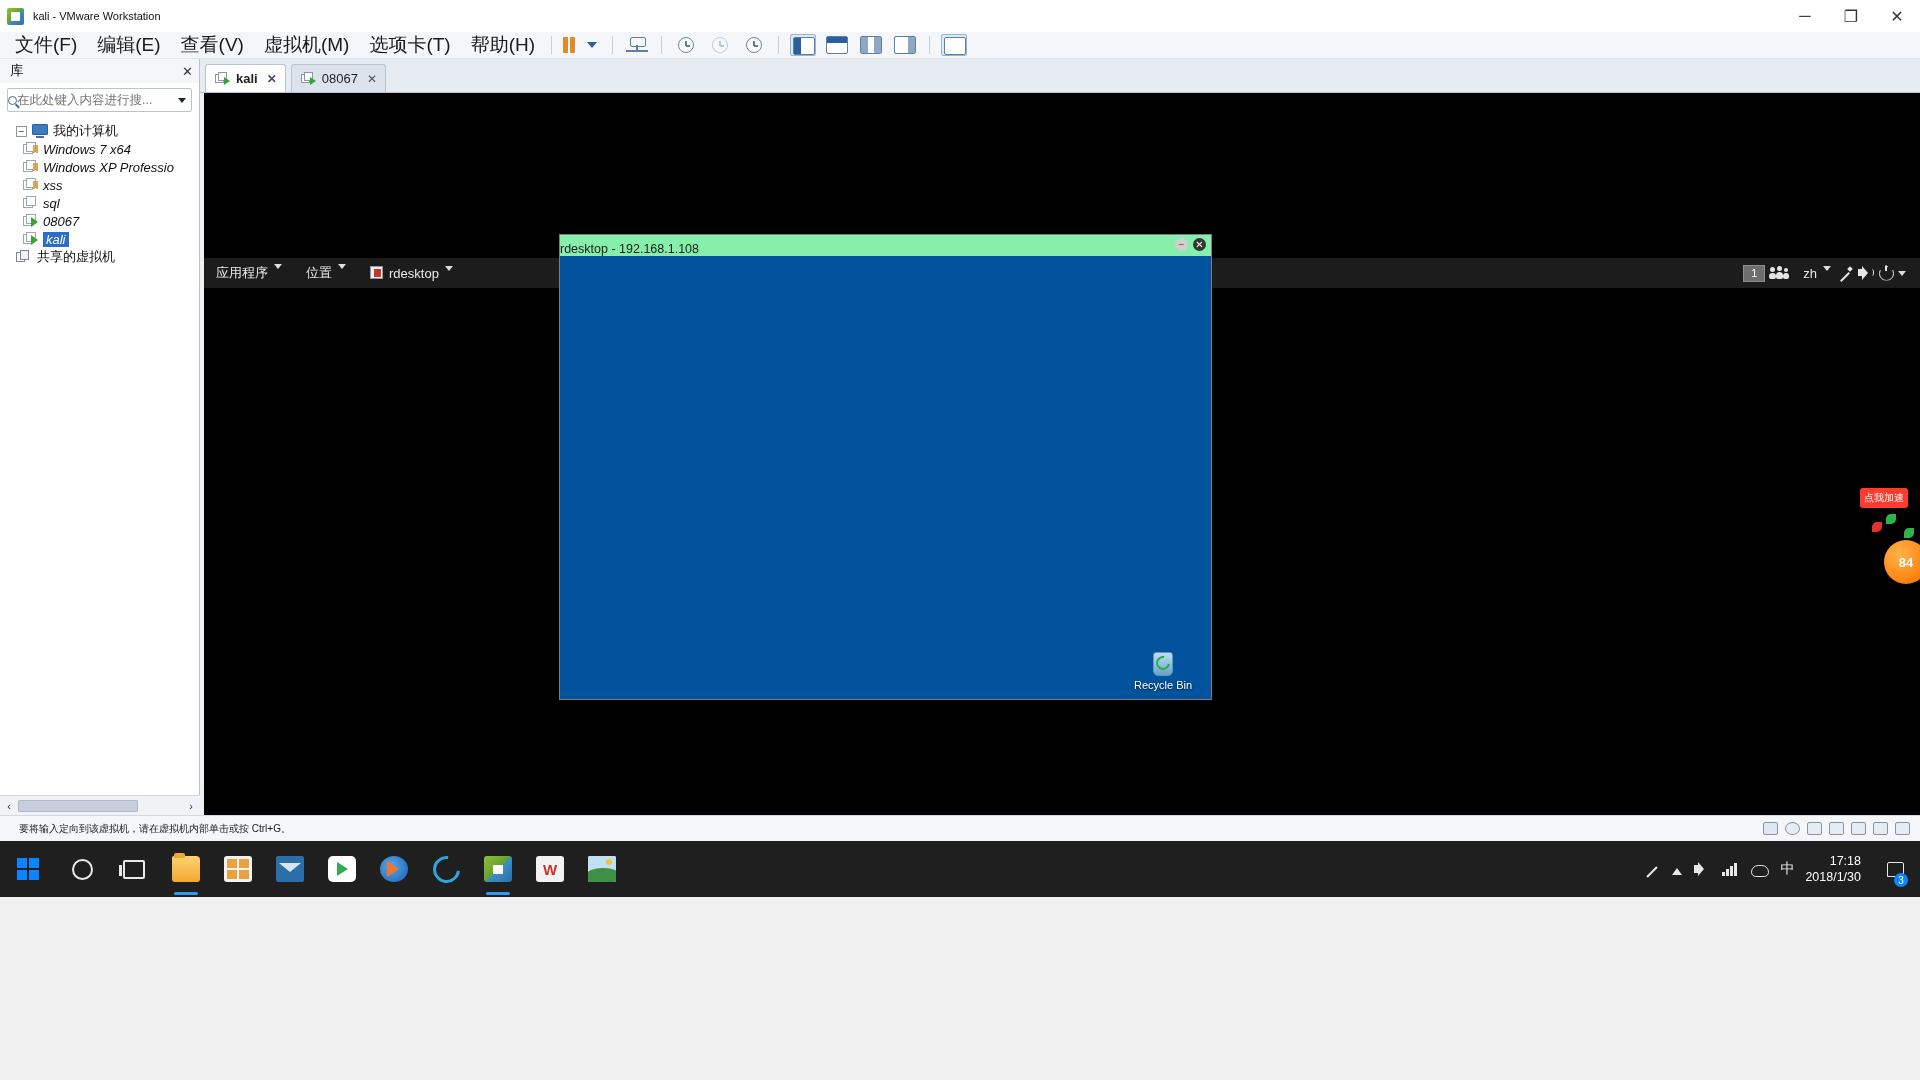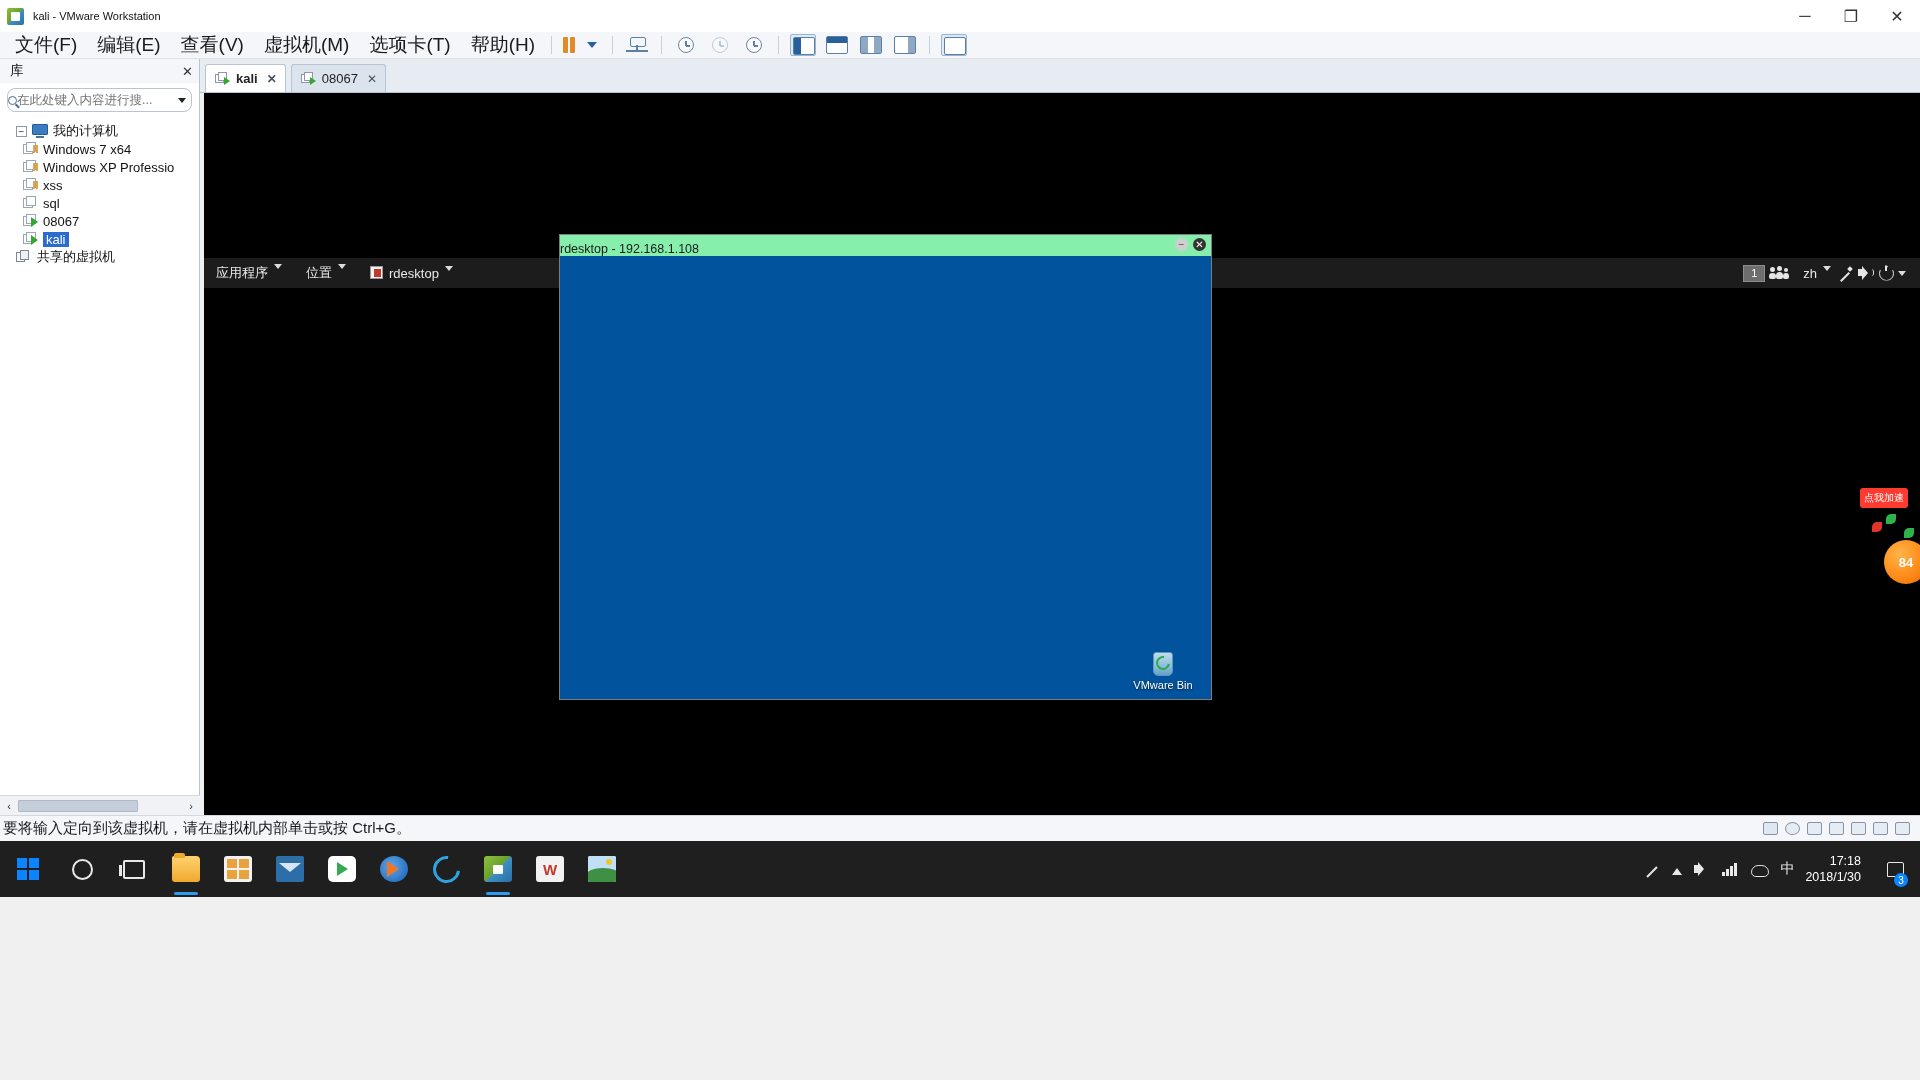--- a/index.html
+++ b/index.html
@@ -60,21 +60,21 @@
   
   .sidebar {
     position: absolute; left: 0; top: 59px; width: 200px; height: 756px;
     background: #ffffff; border-right: 1px solid #b9c3d1;
   }
   .lib-header { height: 24px; display: flex; align-items: center; justify-content: space-between;
     padding: 0 6px 0 10px; background: #f4f6fa; }
   .lib-title { font-size: 13.5px; color: #111; }
   .lib-close { font-size: 13px; color: #333; }
   .search-wrap { margin: 5px 7px 7px 7px; height: 24px; border: 1px solid #b9c3d1; background:#fff;
-    display: flex; align-items: center; border-radius: 8px; }
+    display: flex; align-items: center; border-radius: 2px; }
   .search-ico { width: 20px; display:flex; align-items:center; justify-content:center; }
   .search-ico .mag { width:9px; height:9px; border:1.6px solid #4a6d96; border-radius:50%; position:relative; }
   .search-ico .mag::after { content:""; position:absolute; right:-4px; bottom:-3px; width:5px; height:1.6px;
     background:#4a6d96; transform: rotate(45deg); }
   .search-input { flex:1; border:none; outline:none; font-size:12.5px; color:#555;
     font-family:"Liberation Sans", sans-serif; background:transparent; }
   .search-caret { width:0;height:0;border-left:4.5px solid transparent;border-right:4.5px solid transparent;
     border-top:5px solid #222; margin-right:7px; }
   .tree { margin: 10px 0 0 0; padding: 0 4px; }
   .tree-row { display:flex; align-items:center; height:18px; font-size:13px; color:#111; }
@@ -89,21 +89,21 @@
   .ic-vm .r2 { position:absolute; left:3px; top:0; width:10px; height:10px; border:1.3px solid #9aa6b4; background:#fff; }
   .ic-vm .bars { position:absolute; right:0px; top:3px; display:flex; gap:1px; }
   .ic-vm .bars i { width:2px; height:8px; background:#e8a33d; display:block; }
   .ic-vm .play { position:absolute; right:0px; bottom:1px; width:0;height:0;
     border-top:5px solid transparent;border-bottom:5px solid transparent;border-left:7px solid #35a633; }
   .tree-label { margin-left: 5px; white-space:nowrap; }
   .tree-label.sel { background:#2a6ccb; color:#fff; padding:0 3px; }
   .ic-shared { width:16px; height:14px; margin-left:12px; position:relative; }
   .ic-shared .s1 { position:absolute; left:0; top:2px; width:9px; height:10px; border:1.3px solid #7b8794; background:#fff; }
   .ic-shared .s2 { position:absolute; left:4px; top:0; width:9px; height:10px; border:1.3px solid #7b8794; background:#eef1f5; }
-  .child-row { padding-left: 14px; }
+  .child-row { padding-left: 14px; font-style: italic; }
 
   .sb-scroll { position:absolute; left:0; bottom:0; width:200px; height:20px; background:#f0f2f6;
     border-top:1px solid #d3d9e2; display:flex; align-items:center; }
   .sb-arrow { width:18px; height:18px; display:flex; align-items:center; justify-content:center;
     font-size:11px; color:#333; }
   .sb-thumb { height:12px; background:#c7cedb; border:1px solid #aeb8c7; border-radius:1px; }
 
   
   .tabbar { position:absolute; left:200px; top:59px; width:1720px; height:34px;
     background:#e7ecf3; border-bottom:1px solid #b9c3d1; display:flex; align-items:flex-end; }
@@ -181,21 +181,21 @@
   .ad-bubble { position:absolute; left:-6px; top:0; background:#ff3b30; color:#fff; font-size:10px;
     padding:3px 4px; border-radius:3px; white-space:nowrap; }
   .ad-ball { position:absolute; left:18px; top:52px; width:44px; height:44px; border-radius:50%;
     background: radial-gradient(circle at 35% 32%, #ffb347 0%, #ff8c1a 55%, #e86a00 100%);
     color:#fff; font-size:13px; display:flex; align-items:center; justify-content:center; font-weight:bold; }
   .ad-leaf { position:absolute; width:10px; height:10px; background:#2fb24a; border-radius:50% 0 50% 0; }
 
   
   .statusbar { position:absolute; left:0; top:815px; width:1920px; height:26px;
     background:#f4f6fa; border-top:1px solid #d3d9e2; display:flex; align-items:center; }
-  .status-text { font-size:15px; color:#1a1a1a; margin-left:3px; }
+  .status-text { font-size:10px; color:#1a1a1a; margin-left:19px; }
   .status-icons { margin-left:auto; display:flex; align-items:center; gap:7px; padding-right:10px; }
   .st-ico { width:15px; height:13px; border:1.2px solid #8794a6; border-radius:2px; background:#e6ecf4; }
   .st-ico.hd { background:#dfe8f2; }
   .st-ico.disk { border-radius:50%; }
 
   
   .taskbar { position:absolute; left:0; top:841px; width:1920px; height:56px; background:#1f1f1f;
     display:flex; align-items:center; }
   .tb-start { width:56px; height:56px; display:flex; align-items:center; justify-content:center; }
   .tb-start .logo { width:22px; height:22px; display:grid; grid-template-columns:1fr 1fr;
@@ -494,21 +494,21 @@
           <div class="rd-btn">−</div>
           <div class="rd-btn close">✕</div>
         </div>
       </div>
       <div class="rdbody">
         <div class="recycle">
           <div class="bin">
               <div class="can"></div>
               <div class="arr"></div>
             </div>
-          <div class="lbl">VMware Bin</div>
+          <div class="lbl">Recycle Bin</div>
         </div>
       </div>
     </div>
 
     <div class="adwidget">
       <div class="ad-bubble">点我加速</div>
       <div class="ad-leaf" style="left:6px; top:34px; background:#e2342c;"></div>
       <div class="ad-leaf" style="left:20px; top:26px;"></div>
       <div class="ad-leaf" style="left:38px; top:40px;"></div>
       <div class="ad-ball">84</div>

